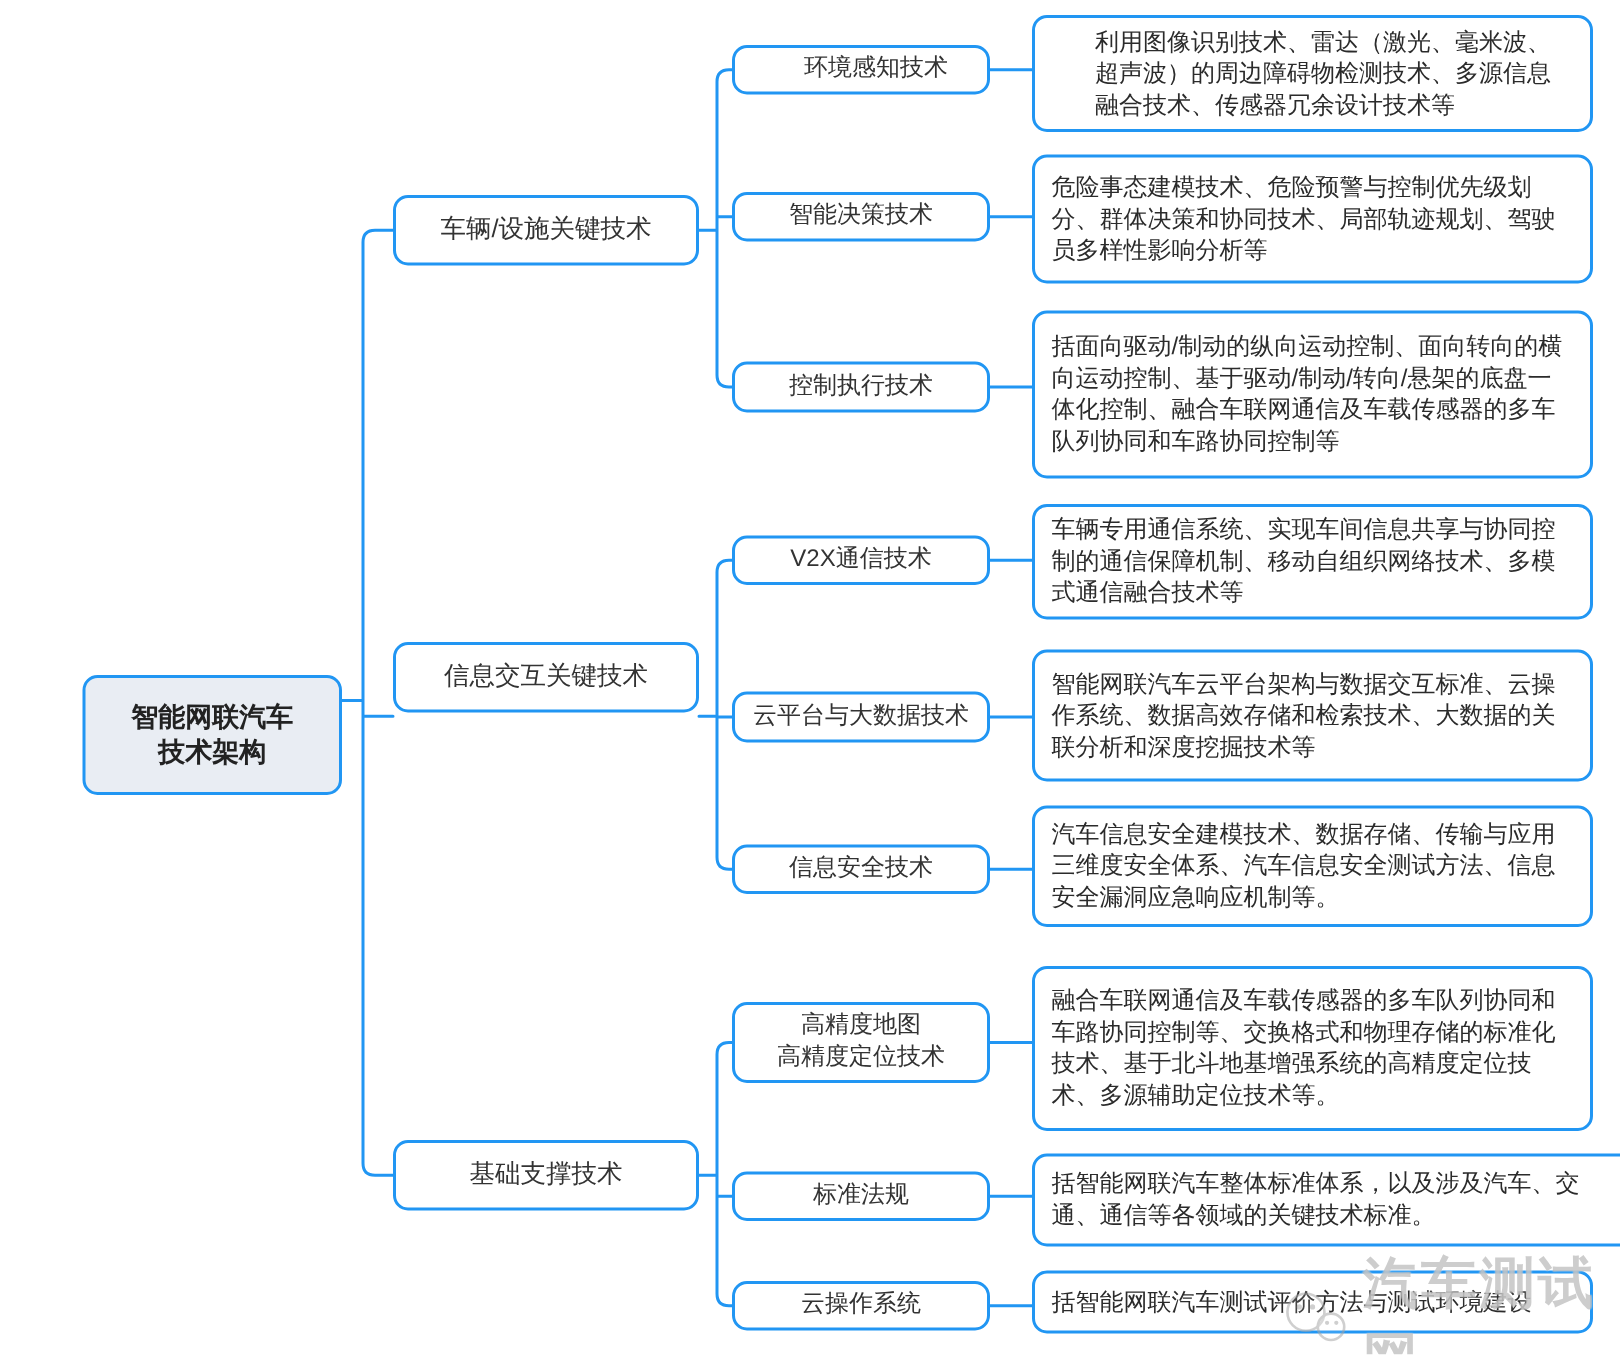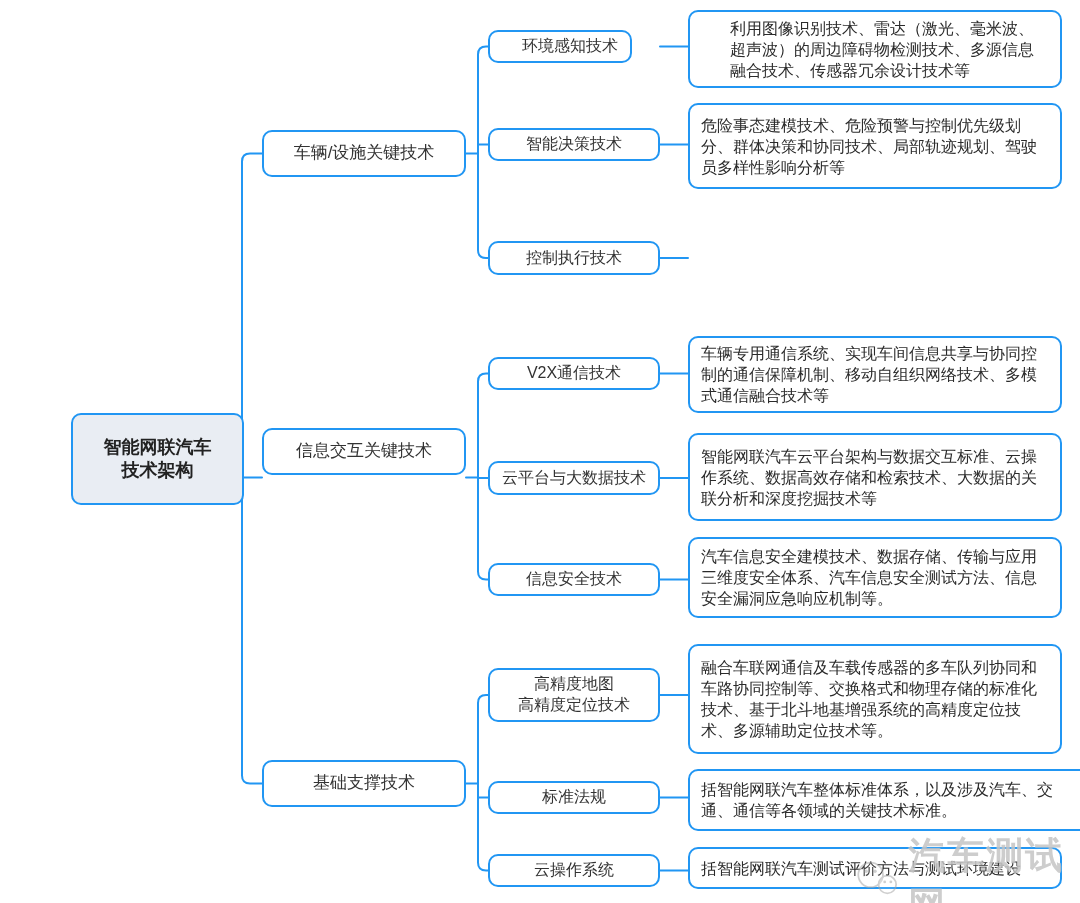--- a/index.html
+++ b/index.html
@@ -31,36 +31,36 @@
 
     <path d="M 466 153.5 H 478 M 488 46.5 H 486 Q 478 46.5 478 54.5 V 250 Q 478 258 486 258 H 488 M 478 144.5 H 488"></path>
 
     <path d="M 466 477.5 H 478 M 488 373.5 H 486 Q 478 373.5 478 381.5 V 571.5 Q 478 579.5 486 579.5 H 488 M 478 478 H 488"></path>
 
     <path d="M 466 783.5 H 478 M 488 695 H 486 Q 478 695 478 703 V 862.5 Q 478 870.5 486 870.5 H 488 M 478 797.5 H 488"></path>
 
     <path d="M 660 46.5 H 688 M 660 144.5 H 688 M 660 258 H 688 M 660 373.5 H 688 M 660 478 H 688 M 660 579.5 H 688 M 660 695 H 688 M 660 797.5 H 688 M 660 870.5 H 688"></path>
   </svg>
 
-  <div class="node root" style="left:55px;top:413px;width:173px;height:92px;margin-left:16px;">
+  <div class="node root" style="left:55px;top:450px;width:173px;height:80px;">
     <span class="lbl">智能网联汽车
 技术架构</span>
   </div>
 
   <div class="node branch" style="left:262px;top:130px;width:204px;height:47px;">
     <span class="lbl">车辆/设施关键技术</span>
   </div>
   <div class="node branch" style="left:262px;top:428px;width:204px;height:47px;">
     <span class="lbl">信息交互关键技术</span>
   </div>
   <div class="node branch" style="left:262px;top:760px;width:204px;height:47px;">
     <span class="lbl">基础支撑技术</span>
   </div>
 
-  <div class="node topic" style="left:488px;top:30px;width:144px;height:33px;padding-left:20px;">
+  <div class="node topic" style="left:488px;top:30px;width:172px;height:33px;padding-left:20px;">
     <span class="lbl">环境感知技术</span>
   </div>
   <div class="node topic" style="left:488px;top:128px;width:172px;height:33px;">
     <span class="lbl">智能决策技术</span>
   </div>
   <div class="node topic" style="left:488px;top:241px;width:172px;height:34px;">
     <span class="lbl">控制执行技术</span>
   </div>
   <div class="node topic" style="left:488px;top:357px;width:172px;height:33px;">
     <span class="lbl">V2X通信技术</span>
@@ -80,20 +80,23 @@
   </div>
   <div class="node topic" style="left:488px;top:854px;width:172px;height:33px;">
     <span class="lbl">云操作系统</span>
   </div>
 
   <div class="node desc" style="left:688px;top:10px;width:374px;height:78px;padding-left:40px;">
     <span class="txt">利用图像识别技术、雷达（激光、毫米波、超声波）的周边障碍物检测技术、多源信息融合技术、传感器冗余设计技术等</span>
   </div>
   <div class="node desc" style="left:688px;top:103px;width:374px;height:86px;">
     <span class="txt">危险事态建模技术、危险预警与控制优先级划分、群体决策和协同技术、局部轨迹规划、驾驶员多样性影响分析等</span>
+  </div>
+  <div class="node desc" style="left:688px;top:207px;width:374px;height:112px;">
+    <span class="txt">括面向驱动/制动的纵向运动控制、面向转向的横向运动控制、基于驱动/制动/转向/悬架的底盘一体化控制、融合车联网通信及车载传感器的多车队列协同和车路协同控制等</span>
   </div>
   <div class="node desc" style="left:688px;top:336px;width:374px;height:77px;">
     <span class="txt">车辆专用通信系统、实现车间信息共享与协同控制的通信保障机制、移动自组织网络技术、多模式通信融合技术等</span>
   </div>
   <div class="node desc" style="left:688px;top:537px;width:374px;height:81px;">
     <span class="txt">汽车信息安全建模技术、数据存储、传输与应用三维度安全体系、汽车信息安全测试方法、信息安全漏洞应急响应机制等。</span>
   </div>
   <div class="node desc" style="left:688px;top:433px;width:374px;height:88px;">
     <span class="txt">智能网联汽车云平台架构与数据交互标准、云操作系统、数据高效存储和检索技术、大数据的关联分析和深度挖掘技术等</span>
   </div>

